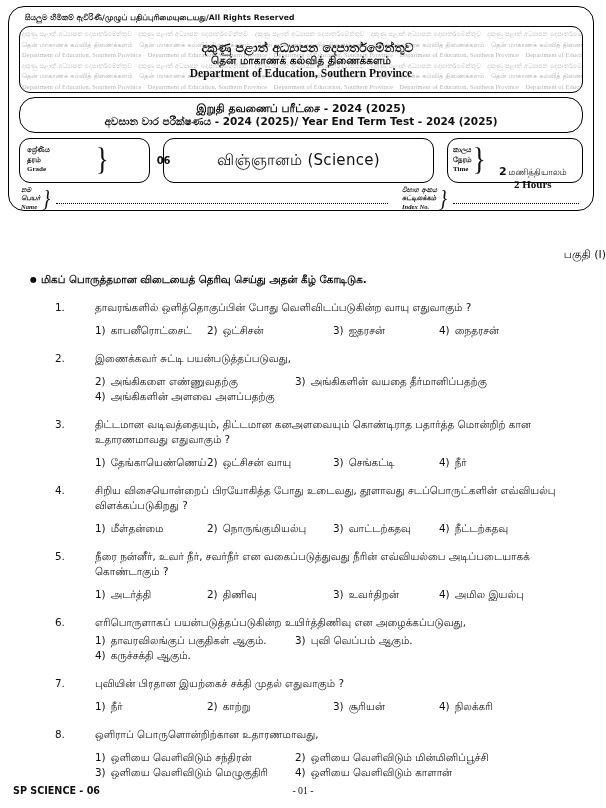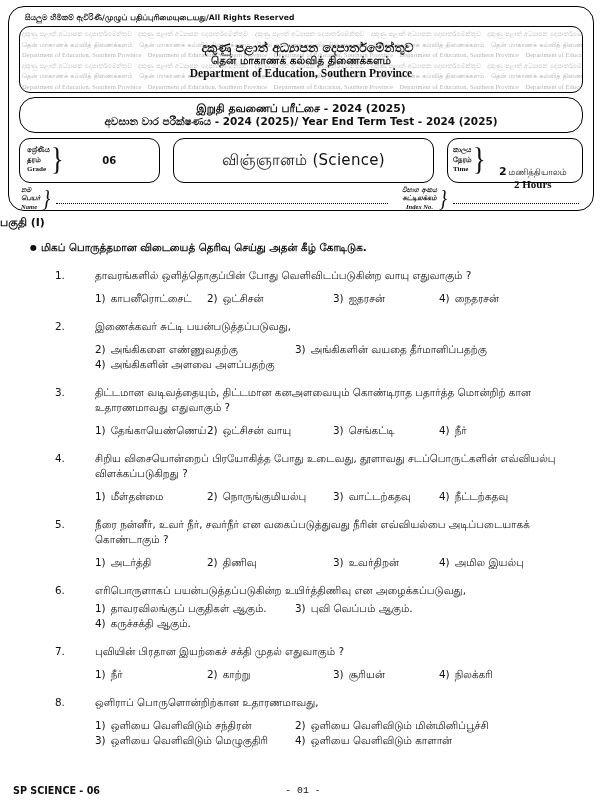--- a/index.html
+++ b/index.html
@@ -46,21 +46,21 @@
   }
   .title-ta{font-size:10.8px;font-weight:bold;line-height:13px;}
   .title-si-en{font-size:10.5px;font-weight:bold;line-height:13px;}
 
   
   .info-row{position:absolute;left:10px;right:10px;top:131px;height:45px;display:flex;}
   .small-box{
     border:1.5px solid #000;border-radius:11px;box-sizing:border-box;
     display:flex;align-items:center;padding:0 7px;
   }
-  .grade-box{width:141px;}
+  .grade-box{width:131px;gap:45px;}
   .subject-box{
     flex:1;margin:0 13px;border:1.5px solid #000;border-radius:11px;box-sizing:border-box;
     display:flex;align-items:center;justify-content:center;
     font-size:15px;font-weight:normal;letter-spacing:.3px;
   }
   .time-box{width:136px;padding:0 5px;}
   .stack{display:flex;flex-direction:column;justify-content:center;}
   .stack div{font-size:7px;font-weight:bold;line-height:9.6px;white-space:nowrap;}
   .brace{
     font-size:27px;font-weight:300;transform:scaleY(1.15);
@@ -69,28 +69,28 @@
   .grade-value{flex:1;text-align:center;font-size:10px;font-weight:bold;}
   .time-val{flex:1;display:flex;flex-direction:column;align-items:center;margin-top:34px;}
   .time-l1{font-size:8.6px;white-space:nowrap;}
   .time-l1 .tnum{font-size:11px;font-weight:bold;margin-right:2px;}
   .time-l2{font-size:11px;font-weight:bold;}
 
   
   .name-row{position:absolute;left:12px;right:10px;top:178px;height:27px;display:flex;align-items:center;font-style:italic;}
   .name-group{display:flex;align-items:center;}
   .name-group.left{flex:2.05;}
-  .name-group.right{flex:1;margin-left:10px;text-align:center;}
+  .name-group.right{flex:1;margin-left:10px;}
   .name-stack div{font-size:6.6px;font-weight:bold;line-height:8.4px;white-space:nowrap;}
   .brace-sm{font-size:20px;font-weight:300;margin:0 4px 0 2px;font-family:"Liberation Serif",serif;transform:scaleY(1.2);}
   .dotline{flex:1;border-bottom:1.7px dotted #000;height:1px;align-self:flex-end;margin:0 4px 7px 2px;}
 
   
   .content{position:absolute;left:0;right:0;top:216px;}
-  .part-title{text-align:left;font-size:11px;font-weight:bold;}
+  .part-title{text-align:right;font-size:11px;font-weight:normal;margin-top:32px;}
   .instruction{margin:11px 16px 0 30px;font-size:10.3px;font-weight:bold;}
   .instruction .bullet{font-size:8px;vertical-align:1px;margin-right:4px;}
   .questions{margin:13px 16px 0 55px;}
   .q{margin-bottom:13px;}
   .q-head{display:flex;font-size:10.4px;line-height:15px;}
   .q-num{width:40px;flex:0 0 40px;}
   .q-text{flex:1;padding-right:4px;}
   .opts{margin:8px 0 0 40px;font-size:10.4px;line-height:15px;}
   .opts-row{display:flex;}
   .opts-row .opt{display:flex;}
@@ -98,21 +98,21 @@
   .opts-row .opt:nth-child(2){width:126px;flex:0 0 126px;}
   .opts-row .opt:nth-child(3){width:106px;flex:0 0 106px;}
   .opts-row .opt:nth-child(4){flex:1;}
   .opts-grid{display:grid;grid-template-columns:200px 1fr;row-gap:0;}
   .opt{white-space:nowrap;}
   .opt-num{margin-right:5px;}
 
   
   .footer{position:absolute;left:0;right:0;bottom:9px;height:14px;}
   .f-left{position:absolute;left:13px;font-size:9.6px;font-weight:bold;}
-  .f-center{position:absolute;left:50%;transform:translateX(-50%);font-size:9.8px;font-family:Liberation Mono, monospace;}
+  .f-center{position:absolute;left:50%;transform:translateX(-50%);font-size:9.8px;font-family:Liberation Serif, serif;}
 </style>
 </head>
 <body>
 
 <div class="outer-box">
   <div class="all-rights">සියලුම හිමිකම් ඇවිරිණි/முழுப் பதிப்புரிமையுடையது/All Rights Reserved</div>
 
   <div class="dept-box">
     <div class="watermark">
         <div class="wm-line">දකුණු පළාත් අධ්‍යාපන දෙපාර්තමේන්තුව දකුණු පළාත් අධ්‍යාපන දෙපාර්තමේන්තුව දකුණු පළාත් අධ්‍යාපන දෙපාර්තමේන්තුව දකුණු පළාත් අධ්‍යාපන දෙපාර්තමේන්තුව දකුණු පළාත් අධ්‍යාපන දෙපාර්තමේන්තුව දකුණු පළාත් අධ්‍යාපන දෙපාර්තමේන්තුව </div>

